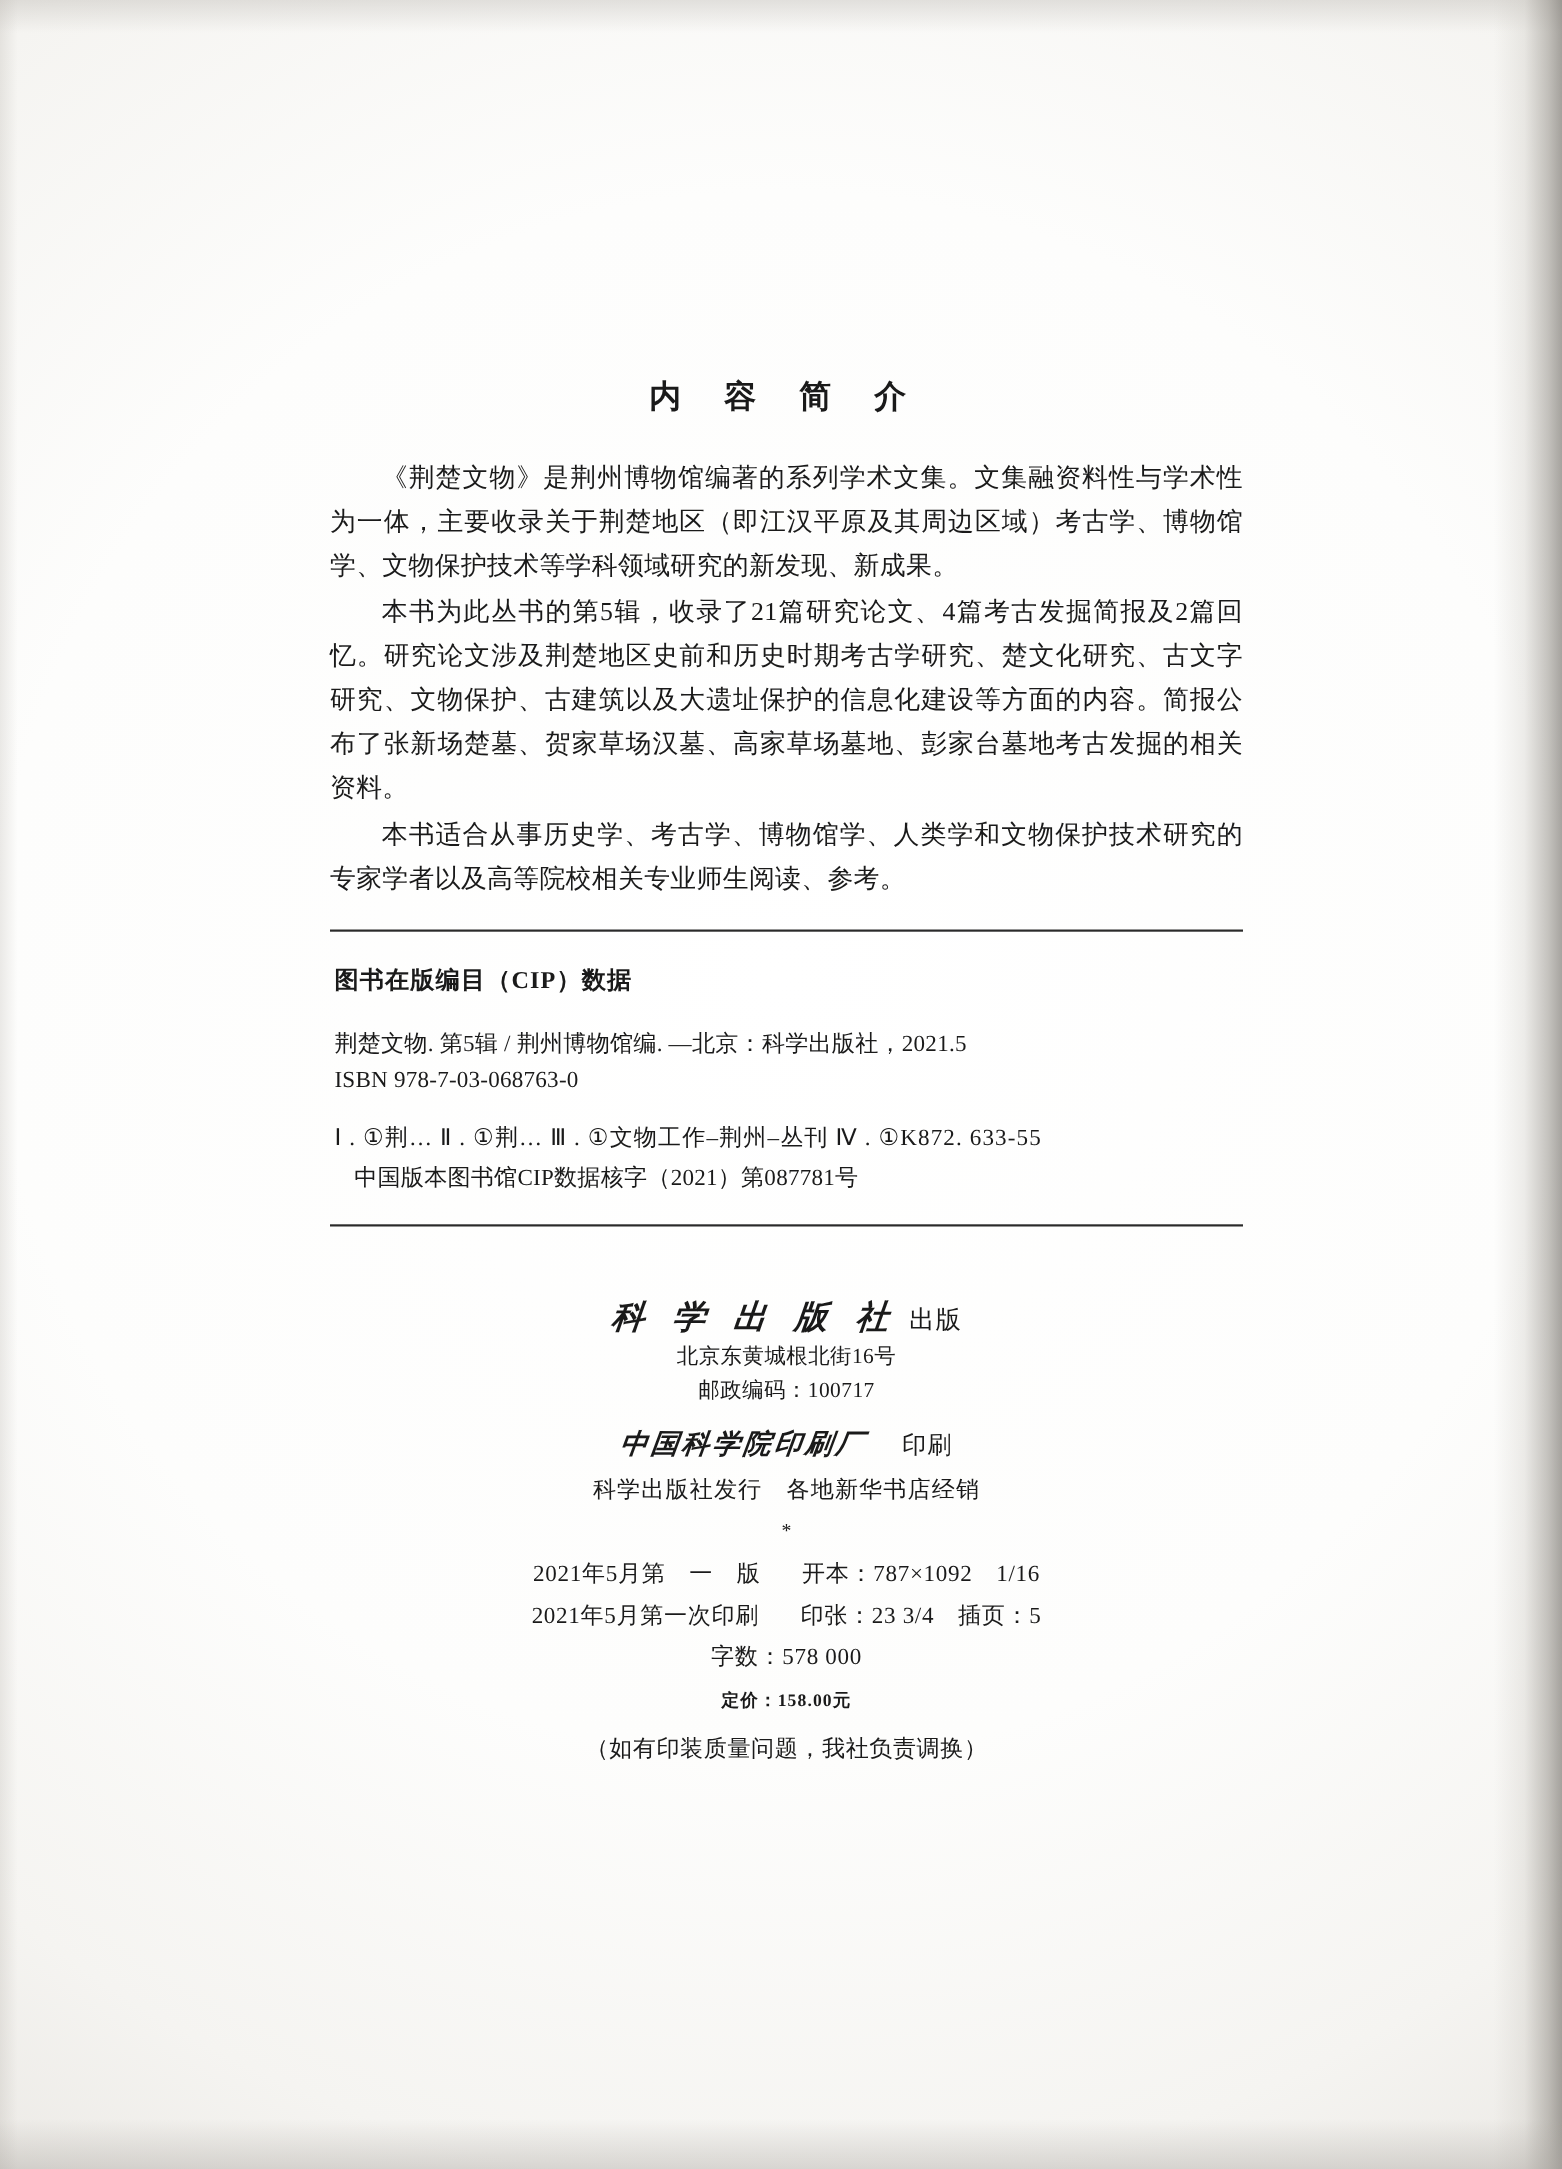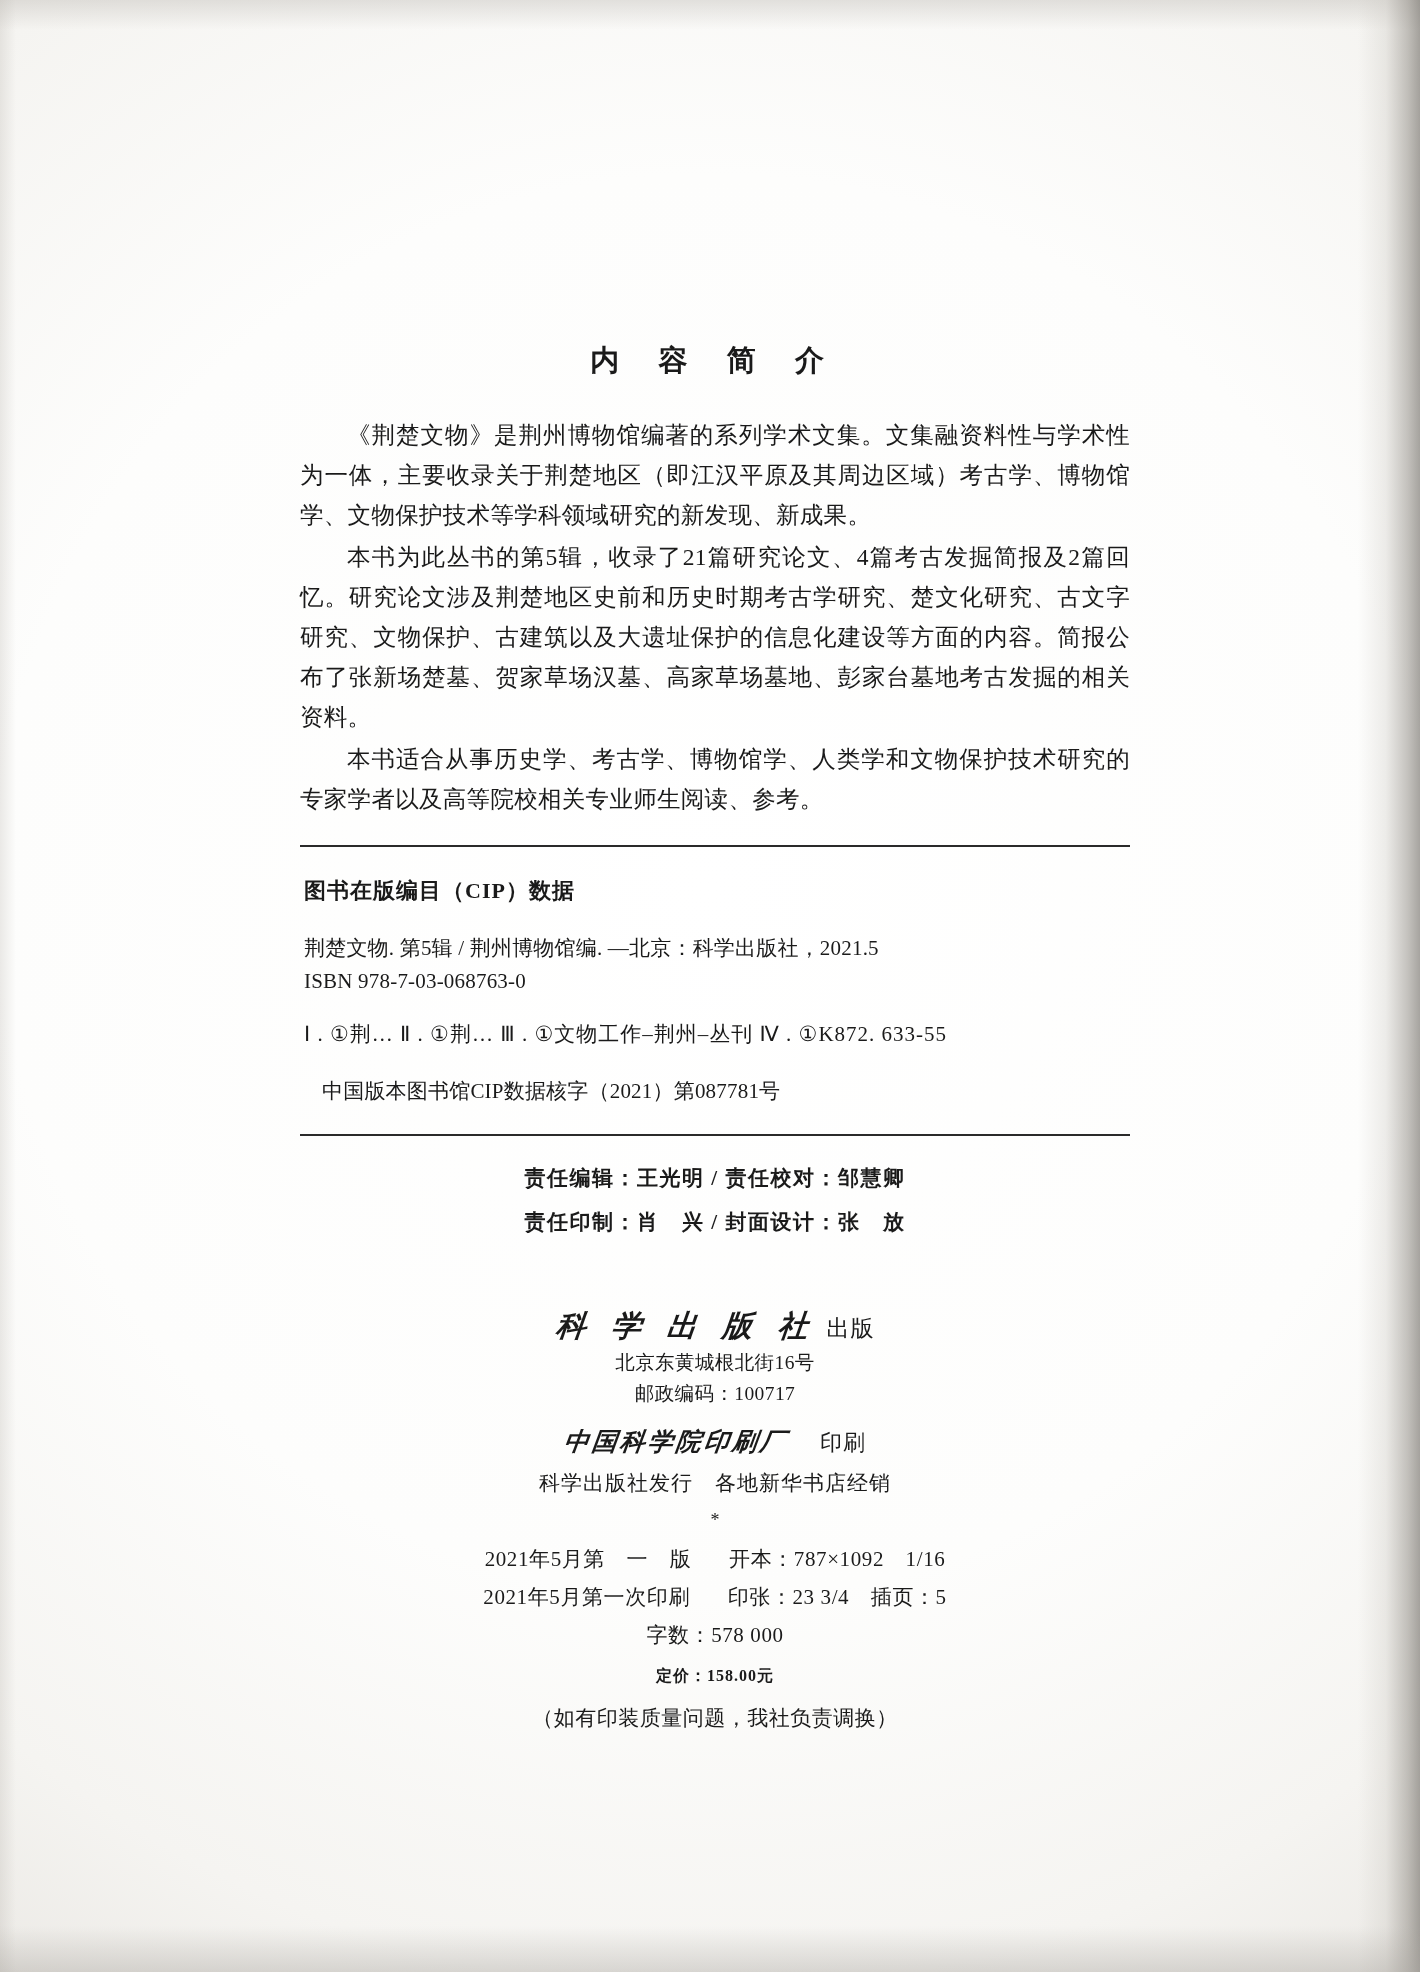--- a/index.html
+++ b/index.html
@@ -110,21 +110,21 @@
   }
   .cip-class {
     font-size: 21px;
     line-height: 33px;
     margin: 0 0 0 4px;
     letter-spacing: 1px;
   }
   .cip-core {
     font-size: 21px;
     line-height: 33px;
-    margin: 24px 0 18px 22px;
+    margin: 3px 0 18px 22px;
     letter-spacing: 0.2px;
   }
 
   .credits {
     text-align: center;
     padding-top: 20px;
   }
   .credit-line {
     font-size: 21px;
     line-height: 44px;
@@ -244,24 +244,20 @@
     <div class="cip-heading">图书在版编目（CIP）数据</div>
     <div class="cip-line">荆楚文物. 第5辑 / 荆州博物馆编. —北京：科学出版社，2021.5</div>
     <div class="cip-line">ISBN 978-7-03-068763-0</div>
     <div class="cip-gap"></div>
     <div class="cip-class">Ⅰ . ①荆…   Ⅱ . ①荆…   Ⅲ . ①文物工作–荆州–丛刊   Ⅳ . ①K872. 633-55</div>
     <div class="cip-core">中国版本图书馆CIP数据核字（2021）第087781号</div>
   </div>
 
   <div class="rule thin"></div>
 
-  <div class="credits">
-    <div class="credit-line">责任编辑：王光明 / 责任校对：邹慧卿</div>
-    <div class="credit-line">责任印制：肖　兴 / 封面设计：张　放</div>
-  </div>
 
   <div class="publisher-block">
     <div class="publisher-row">
       <span class="logo-script">科 学 出 版 社</span>
       <span class="publisher-suffix">出版</span>
     </div>
     <div class="addr-line">北京东黄城根北街16号</div>
     <div class="addr-line">邮政编码：100717</div>
 
     <div class="printer-row">

